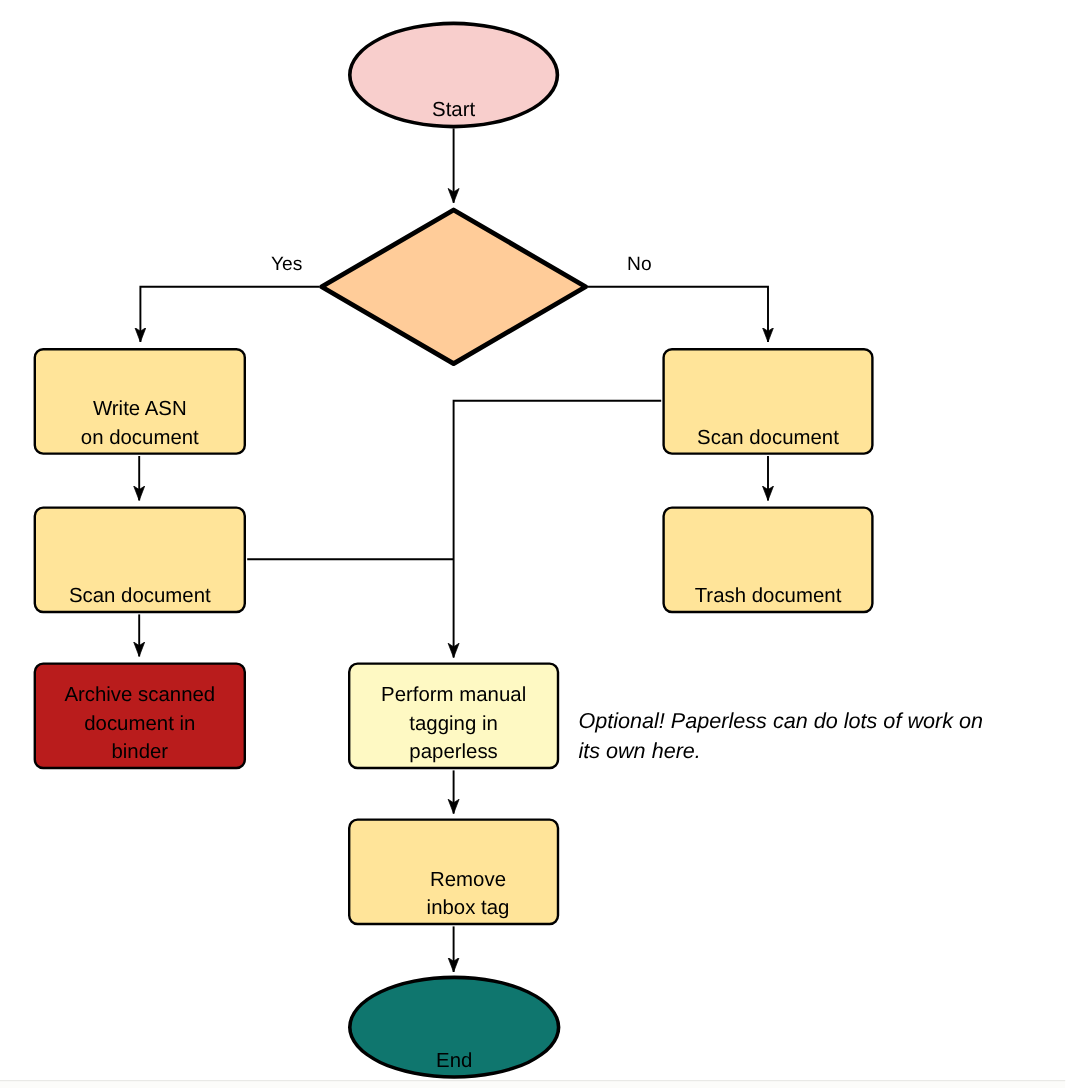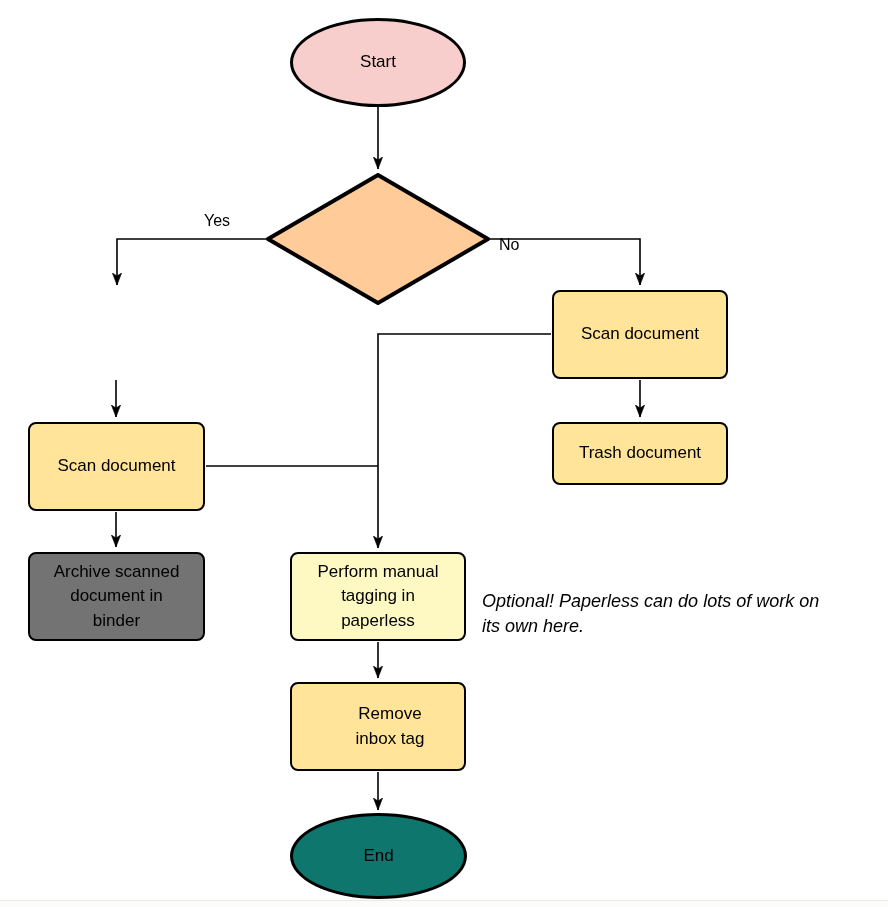--- a/index.html
+++ b/index.html
@@ -26,21 +26,21 @@
   .diamond {
     stroke: #000;
     stroke-width: 4;
     stroke-linejoin: round;
   }
 
   .node {
     position: absolute;
     box-sizing: border-box;
     display: flex;
-    align-items: center;
+    align-items: flex-end;
     justify-content: center;
     text-align: center;
     font-size: 17px;
     line-height: 1.42;
   }
   .node .lbl { white-space: pre-line; }
 
   .process {
     border: 2.5px solid #000;
     border-radius: 8px;
@@ -49,21 +49,21 @@
     border: 3px solid #000;
     border-radius: 50%;
   }
   .decision-label {
     background: transparent;
   }
 
   .edge-label {
     position: absolute;
     font-size: 16px;
-    text-align: left;
+    text-align: right;
   }
 
   .note {
     position: absolute;
     font-size: 18px;
     font-style: italic;
     line-height: 1.38;
     white-space: pre-line;
   }
 
@@ -101,36 +101,40 @@
     <polygon class="diamond" points="378,175 488,239 378,303 268,239" fill="#ffcc99"></polygon>
   </svg>
 
   <div class="node terminal" style="left: 290px; top: 18px; width: 176px; height: 89px; background-color: rgb(248, 206, 204);">
     <span class="lbl">Start</span>
   </div>
 
 
   <div class="edge-label" style="left:204px; top:212px; width:48px;">Yes</div>
 
-  <div class="edge-label" style="left:499px; top:212px; width:44px;margin-top:24px;">No</div>
+  <div class="edge-label" style="left:499px; top:212px; width:44px;">No</div>
 
+  <div class="node process" style="left: 28px; top: 290px; width: 177px; height: 89px; background-color: rgb(255, 228, 153);">
+    <span class="lbl">Write ASN
+on document</span>
+  </div>
 
   <div class="node process" style="left: 552px; top: 290px; width: 176px; height: 89px; background-color: rgb(255, 228, 153);">
     <span class="lbl">Scan document</span>
   </div>
 
   <div class="node process" style="left: 28px; top: 422px; width: 177px; height: 89px; background-color: rgb(255, 228, 153);">
     <span class="lbl">Scan document</span>
   </div>
 
-  <div class="node process" style="left: 552px; top: 422px; width: 176px; height: 63px; background-color: rgb(255, 228, 153);">
+  <div class="node process" style="left: 552px; top: 422px; width: 176px; height: 89px; background-color: rgb(255, 228, 153);">
     <span class="lbl">Trash document</span>
   </div>
 
-  <div class="node process" style="left: 28px; top: 552px; width: 177px; height: 89px; background-color: #737373;">
+  <div class="node process" style="left: 28px; top: 552px; width: 177px; height: 89px; background-color: #b91c1c;">
     <span class="lbl">Archive scanned
 document in
 binder</span>
   </div>
 
   <div class="node process" style="left: 290px; top: 552px; width: 176px; height: 89px; background-color: #fef9c3;">
     <span class="lbl">Perform manual
 tagging in
 paperless</span>
   </div>

